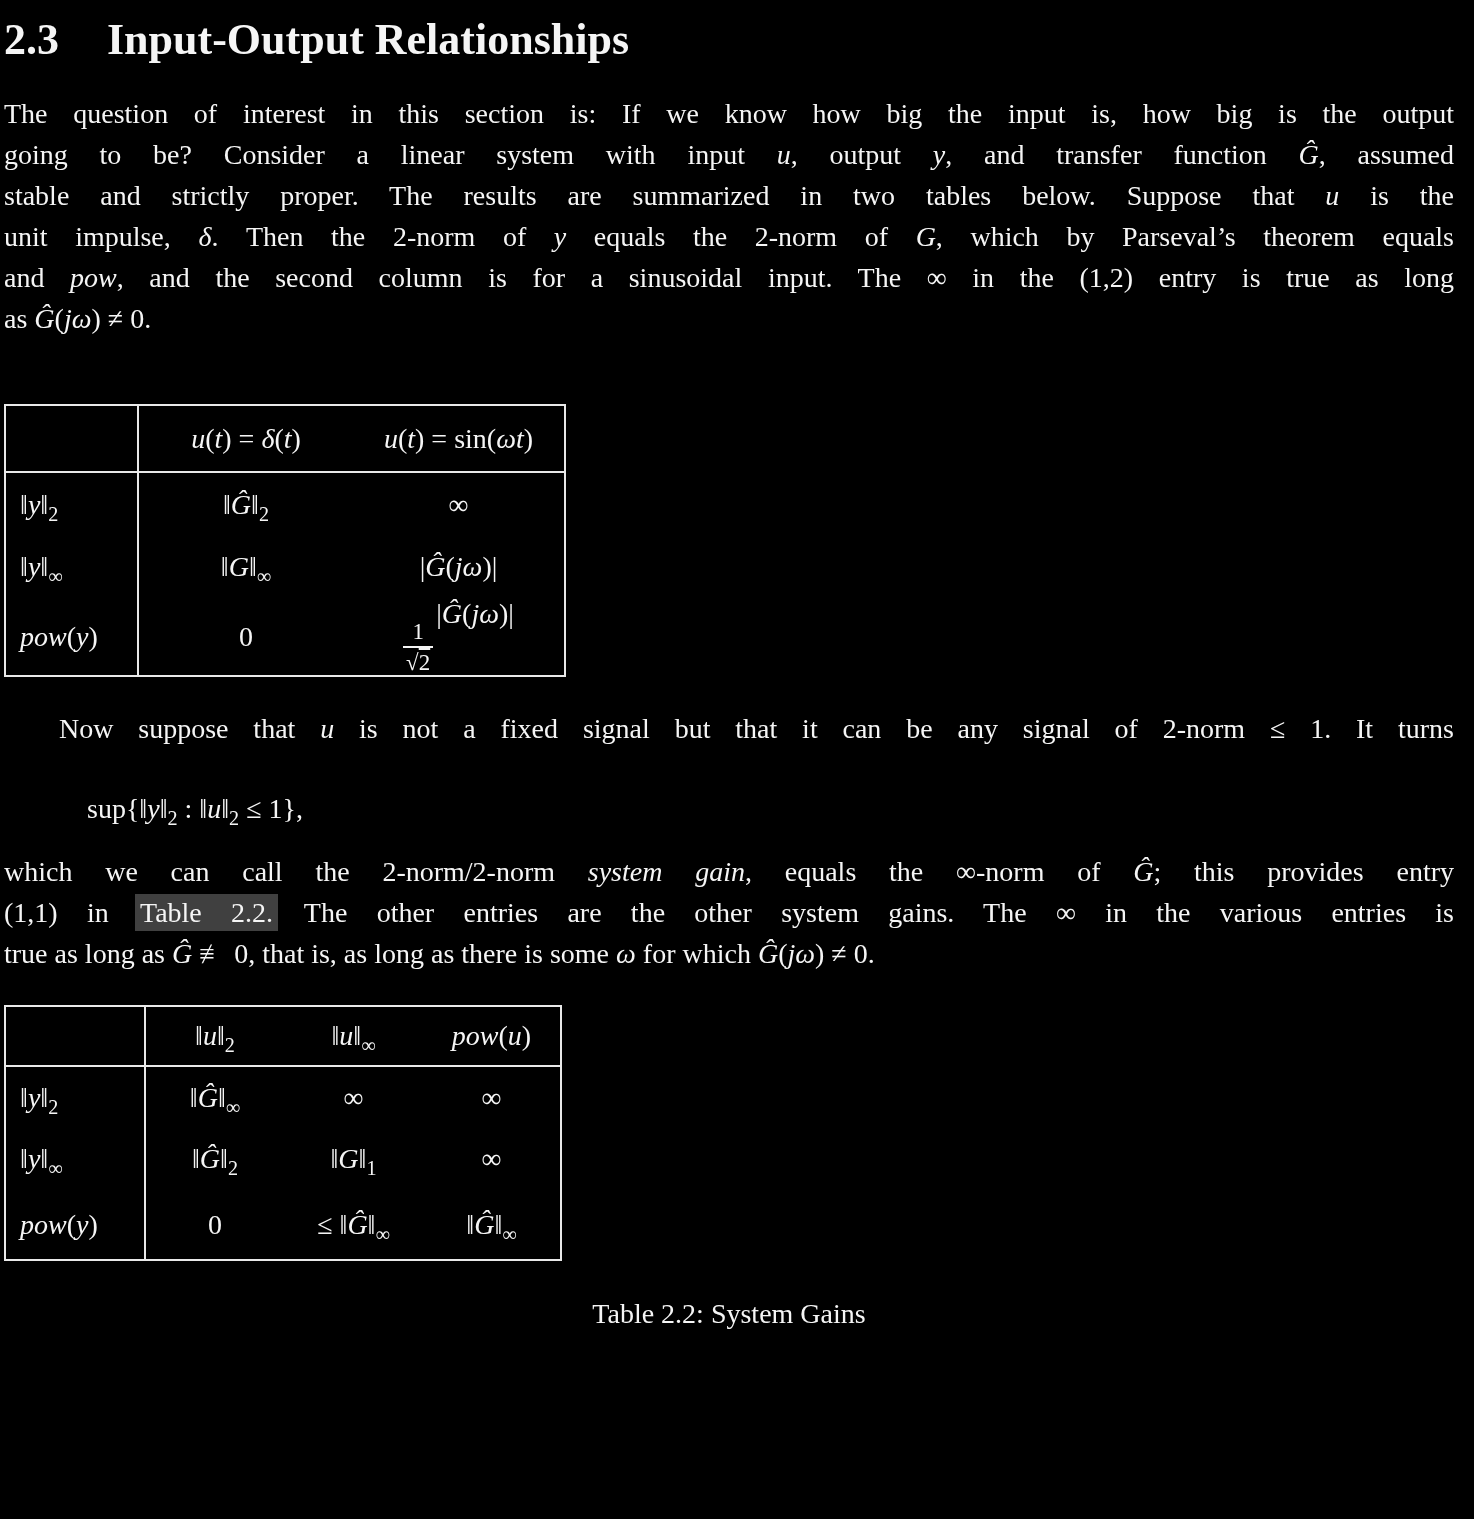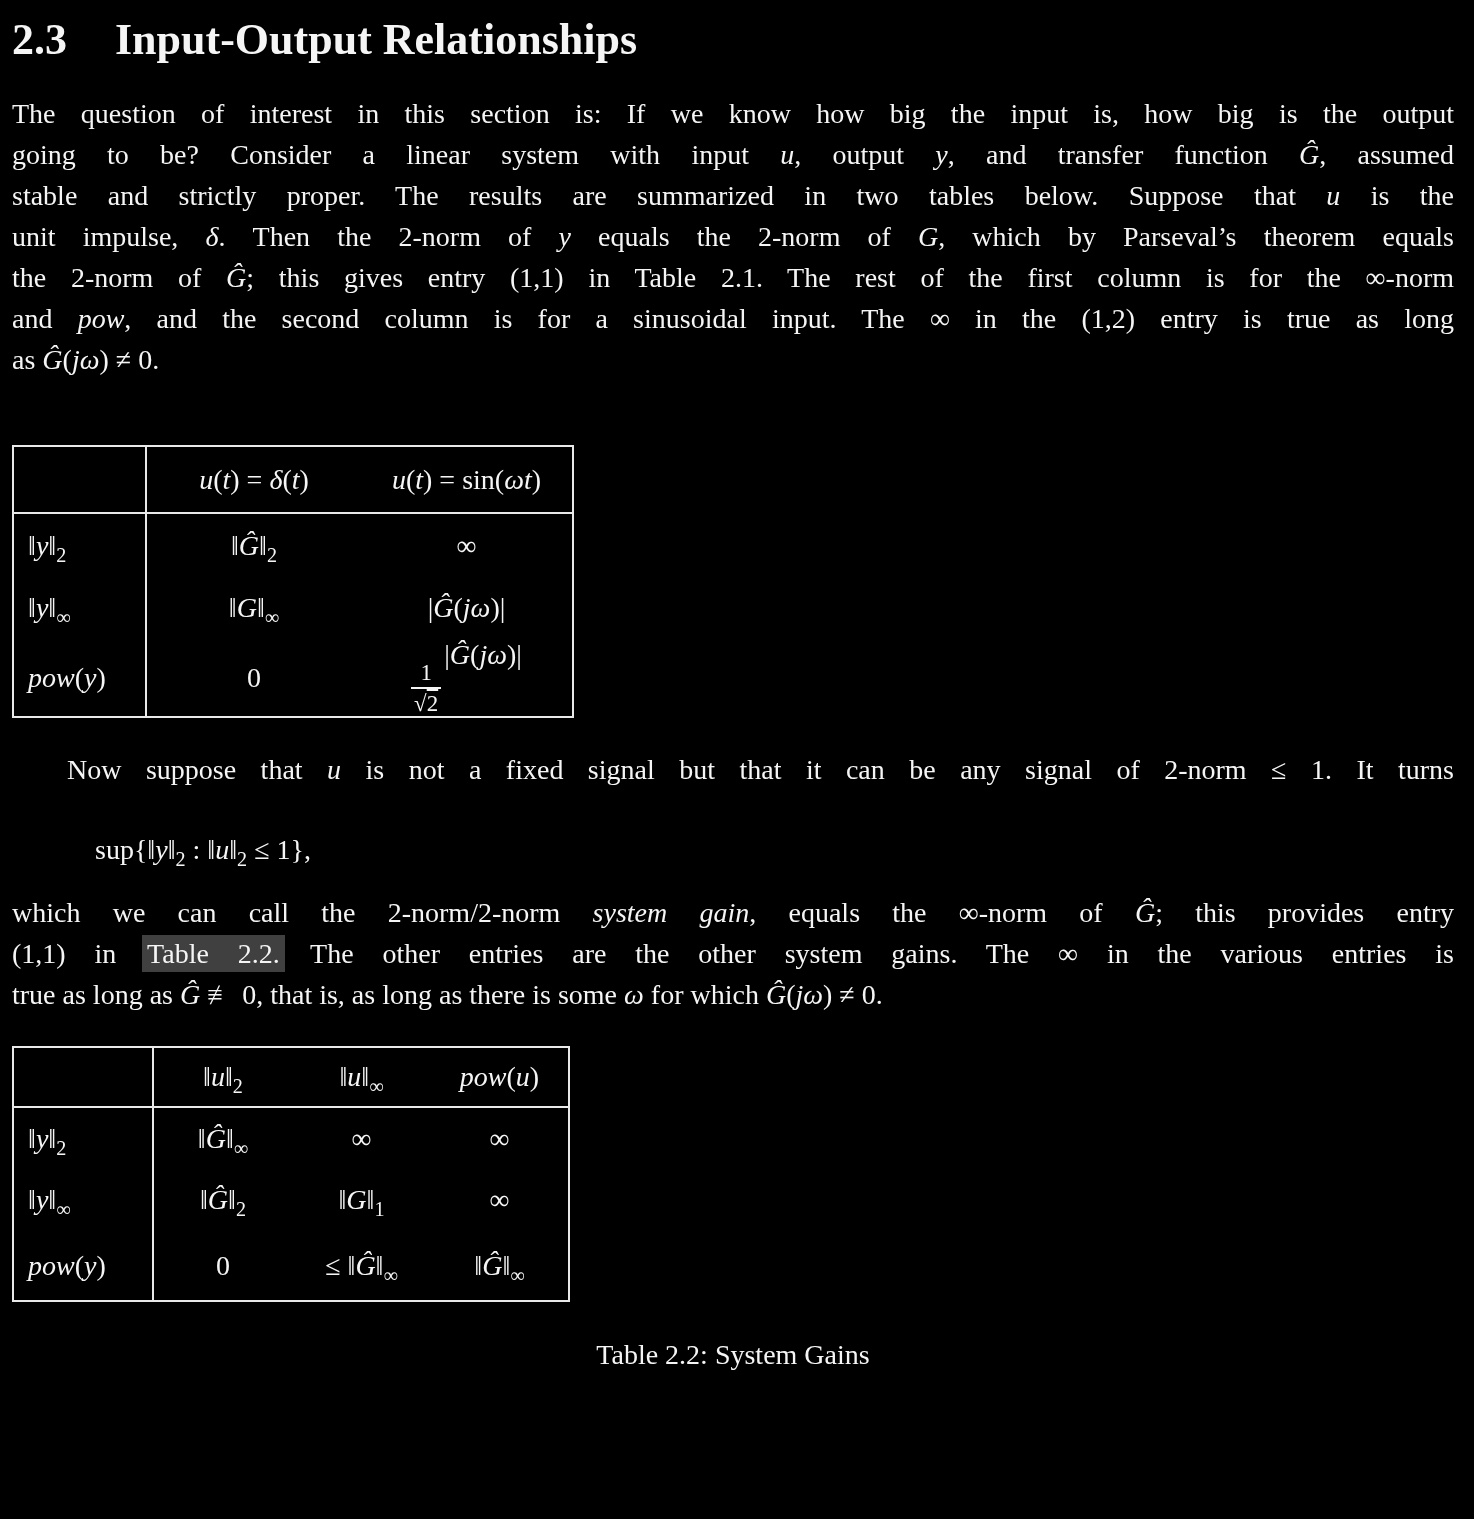--- a/index.html
+++ b/index.html
@@ -2,21 +2,21 @@
 <html><head>
 <meta charset="utf-8">
 <style>
   html,body{margin:0;padding:0;}
   body{
     width:1474px;height:1519px;
     background:#000000;color:#f5f5f5;
     font-family:"Liberation Serif","DejaVu Serif",serif;
     font-size:28px;overflow:hidden;
   }
-  .page{padding:14px 20px 0 12px;}
+  .page{padding:14px 20px 0 4px;}
 
   h1.section-heading{
     font-size:44px;font-weight:bold;line-height:52px;
     margin:0;padding:0;
   }
   h1 .secnum{margin-right:48px;}
 
   .para{margin:0;}
   .p1{margin-top:27px;}
   .p2{margin-top:31px;}
@@ -75,21 +75,20 @@
 
   <h1 class="section-heading">
     <span class="secnum">2.3</span><span>Input-Output Relationships</span>
   </h1>
 
   <div class="para p1">
     <div class="pline"><span>The question of interest in this section is: If we know how big the input is, how big is the output</span></div>
     <div class="pline"><span>going to be? Consider a linear system with input </span><span class="it">u</span><span>, output </span><span class="it">y</span><span>, and transfer function </span><span class="it">Ĝ</span><span>, assumed</span></div>
     <div class="pline"><span>stable and strictly proper. The results are summarized in two tables below. Suppose that </span><span class="it">u</span><span> is the</span></div>
     <div class="pline"><span>unit impulse, </span><span class="it">δ</span><span>. Then the 2-norm of </span><span class="it">y</span><span> equals the 2-norm of </span><span class="it">G</span><span>, which by Parseval’s theorem equals</span></div>
-    <div class="pline"><span>the 2-norm of </span><span class="it">Ĝ</span><span>; this gives entry (1,1) in Table 2.1. The rest of the first column is for the ∞-norm</span></div>
     <div class="pline"><span>and </span><span class="it">pow</span><span>, and the second column is for a sinusoidal input. The ∞ in the (1,2) entry is true as long</span></div>
     <div class="pline endp"><span>as </span><span class="it">Ĝ</span><span>(</span><span class="it">jω</span><span>) ≠ 0.</span></div>
   </div>
 
   <div class="tablewrap t1wrap">
     <table class="mt t1">
       <colgroup>
           <col style="width:133px">
           <col style="width:215px">
           <col style="width:212px">

